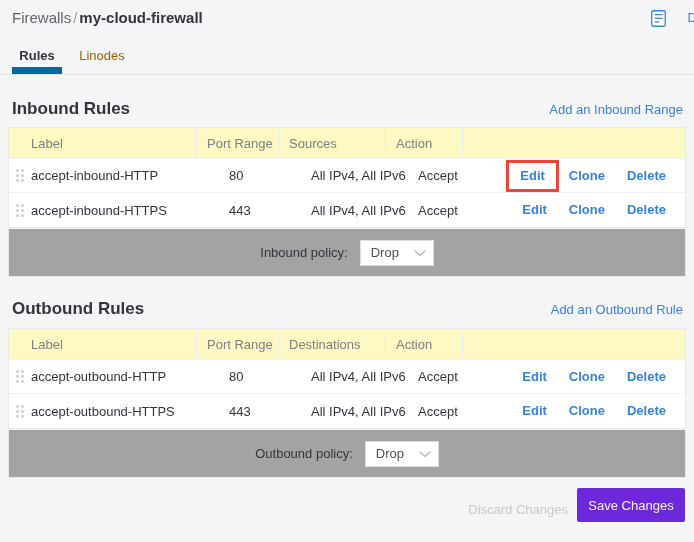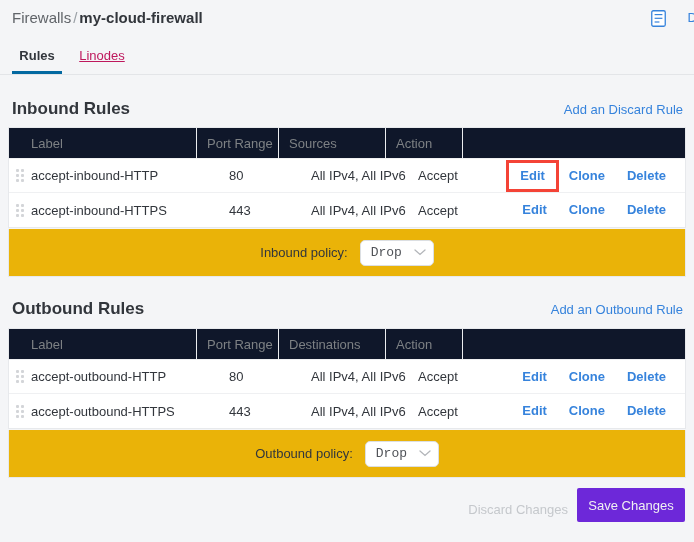--- a/index.html
+++ b/index.html
@@ -82,23 +82,23 @@
     font-size: 13px;
     cursor: pointer;
     text-align: center;
     box-sizing: border-box;
   }
   .tab.t0 { left: 12px; width: 50px; }
   .tab.t1 { left: 72px; width: 60px; }
   .tab.active {
     color: #32363c;
     font-weight: 700;
-    border-bottom: 3px solid #0369a1;
-  }
-  .tab.inactive { color: #be185d; font-weight: 400; text-decoration: underline; }
+    border-bottom: 7px solid #0369a1;
+  }
+  .tab.inactive { color: #a16207; font-weight: 400; }
 
   
   .section-head {
     position: absolute;
     left: 0;
     width: 694px;
     height: 26px;
   }
   .section-title {
     position: absolute;
@@ -128,21 +128,21 @@
     box-sizing: border-box;
   }
   .trow {
     display: flex;
     align-items: center;
     height: 34px;
     box-sizing: border-box;
     border-bottom: 1px solid #eff0f2;
   }
   .trow.head {
-    background: #0f172a;
+    background: #fef9c3;
     height: 31px;
     color: #828386;
   }
   .trow.last { border-bottom: none; }
   .cell {
     box-sizing: border-box;
     padding-left: 10px;
     font-size: 13px;
     overflow: hidden;
     white-space: nowrap;
@@ -188,44 +188,43 @@
     outline-offset: 0px;
     padding: 5px 11px;
   }
 
   
   .policy-row {
     display: flex;
     align-items: center;
     justify-content: center;
     height: 47px;
-    background: #eab308;
+    background: #a3a3a3;
     box-sizing: border-box;
   }
   .policy-label {
     font-size: 13px;
     color: #32363c;
     margin-right: 12px;
     line-height: 18px;
   }
   .policy-select {
     position: relative;
     width: 74px;
     height: 26px;
     border: 1px solid #dcdfe2;
-    border-radius: 5px;
+    border-radius: 0;
     background: #fff;
     display: flex;
     align-items: center;
     padding-left: 10px;
     font-size: 13px;
     color: #4f5257;
     cursor: pointer;
     box-sizing: border-box;
-    font-family: Liberation Mono, monospace;
   }
   .chev {
     position: absolute;
     right: 7px; top: 50%;
     transform: translateY(-50%);
   }
 
   
   .footer {
     position: absolute;
@@ -283,21 +282,21 @@
     <div class="tab t0 active">
       <span>Rules</span>
     </div>
     <div class="tab t1 inactive">
       <span>Linodes</span>
     </div>
   </div>
 
   <div class="section-head" style="top:98px;">
     <div class="section-title">Inbound Rules</div>
-    <div class="section-action">Add an Discard Rule</div>
+    <div class="section-action">Add an Inbound Range</div>
   </div>
 
   <div class="table" style="top:127px;">
     <div class="trow head">
       <div class="cell c-label">Label</div>
       <div class="cell c-port">Port Range</div>
       <div class="cell c-src">Sources</div>
       <div class="cell c-act">Action</div>
       <div class="cell c-ops"></div>
     </div>

